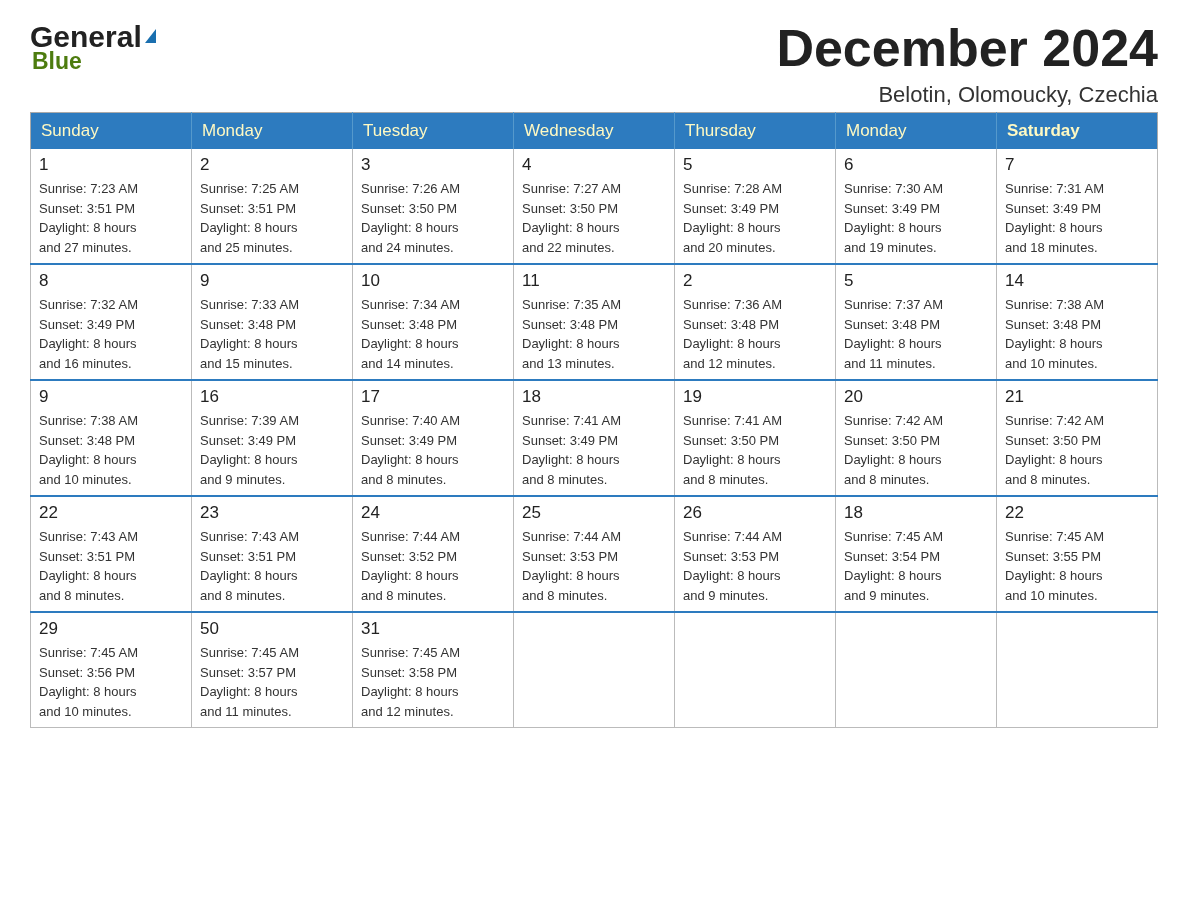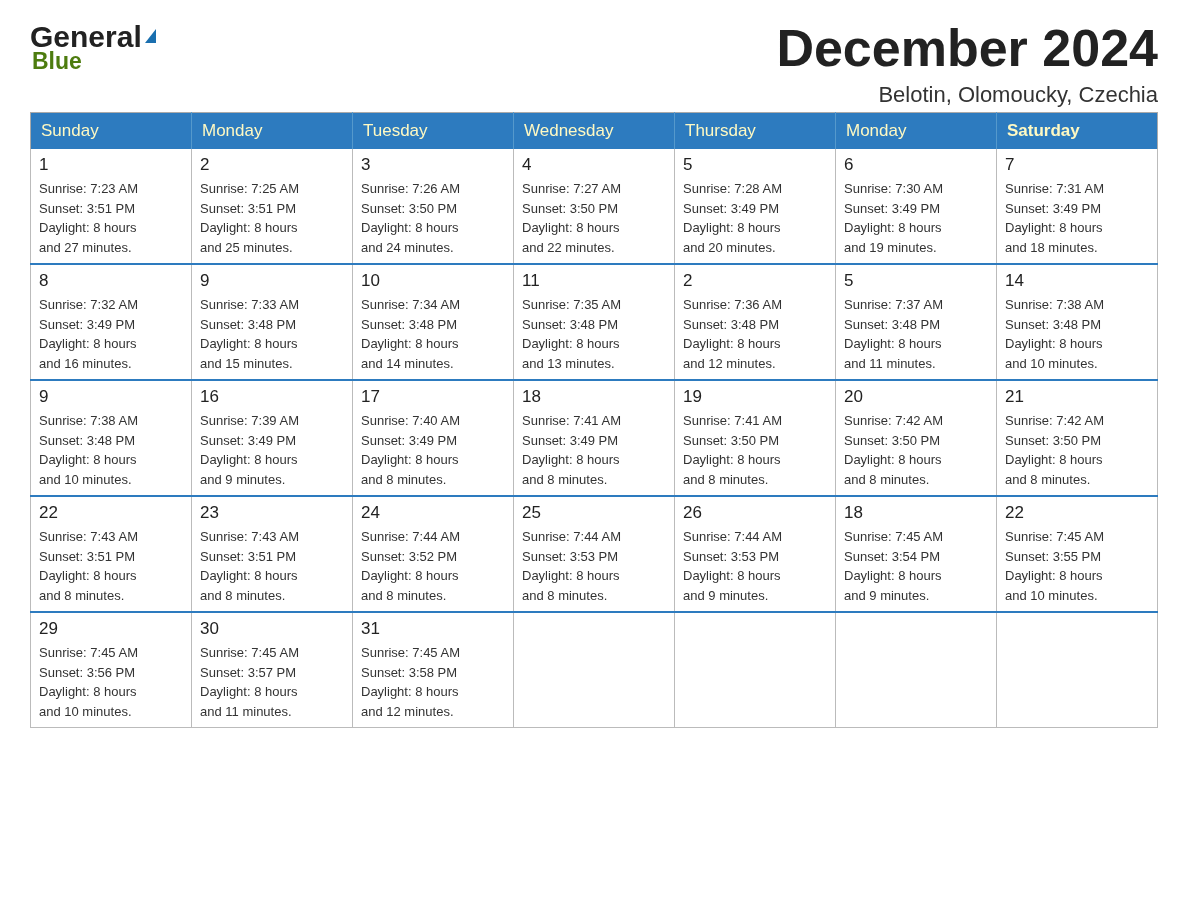--- a/index.html
+++ b/index.html
@@ -231,21 +231,21 @@
         <span class="day-number">22</span>
         <span class="day-info">Sunrise: 7:45 AM<br>Sunset: 3:55 PM<br>Daylight: 8 hours<br>and 10 minutes.</span>
       </td>
       </tr>
       <tr>
         <td>
         <span class="day-number">29</span>
         <span class="day-info">Sunrise: 7:45 AM<br>Sunset: 3:56 PM<br>Daylight: 8 hours<br>and 10 minutes.</span>
       </td>
         <td>
-        <span class="day-number">30</span>
+        <span class="day-number">50</span>
         <span class="day-info">Sunrise: 7:45 AM<br>Sunset: 3:57 PM<br>Daylight: 8 hours<br>and 11 minutes.</span>
       </td>
         <td>
         <span class="day-number">31</span>
         <span class="day-info">Sunrise: 7:45 AM<br>Sunset: 3:58 PM<br>Daylight: 8 hours<br>and 12 minutes.</span>
       </td>
         <td class="empty-cell"></td>
         <td class="empty-cell"></td>
         <td class="empty-cell"></td>
         <td class="empty-cell"></td>

